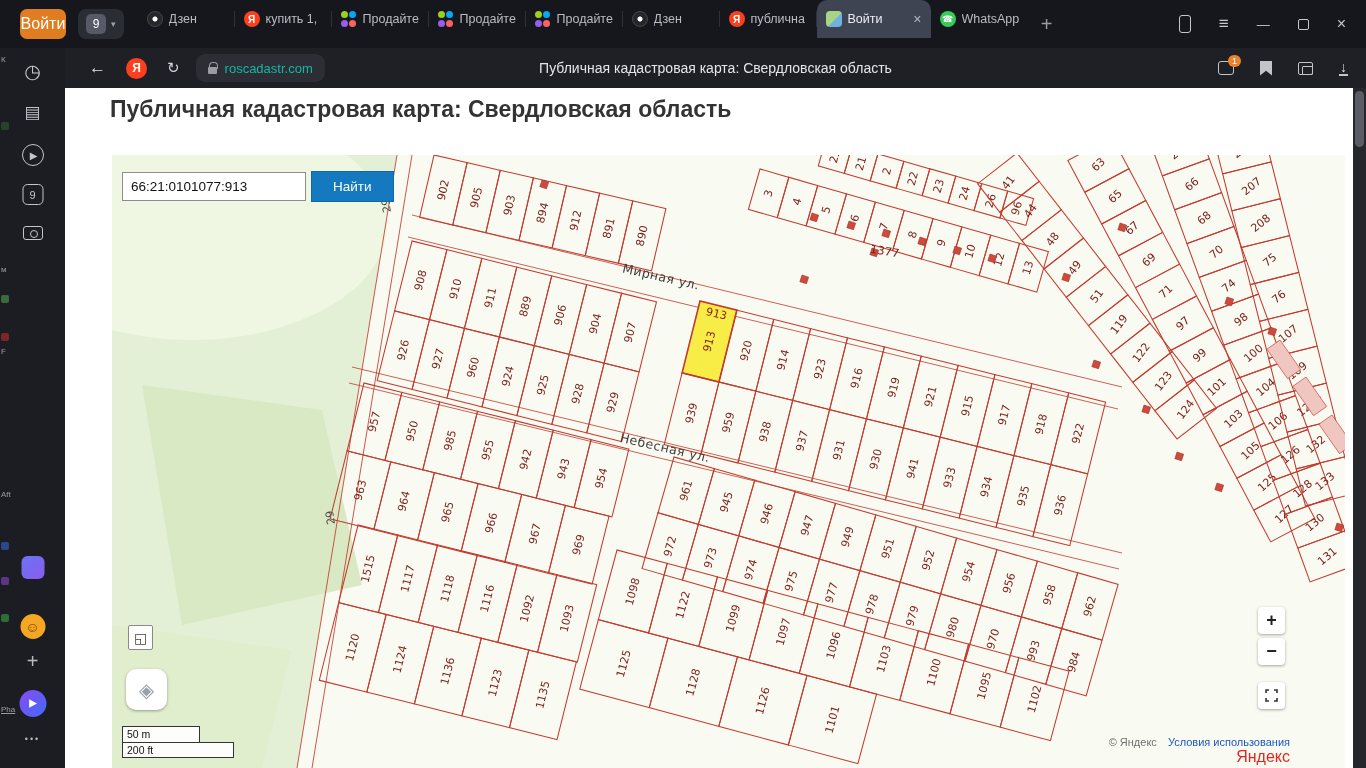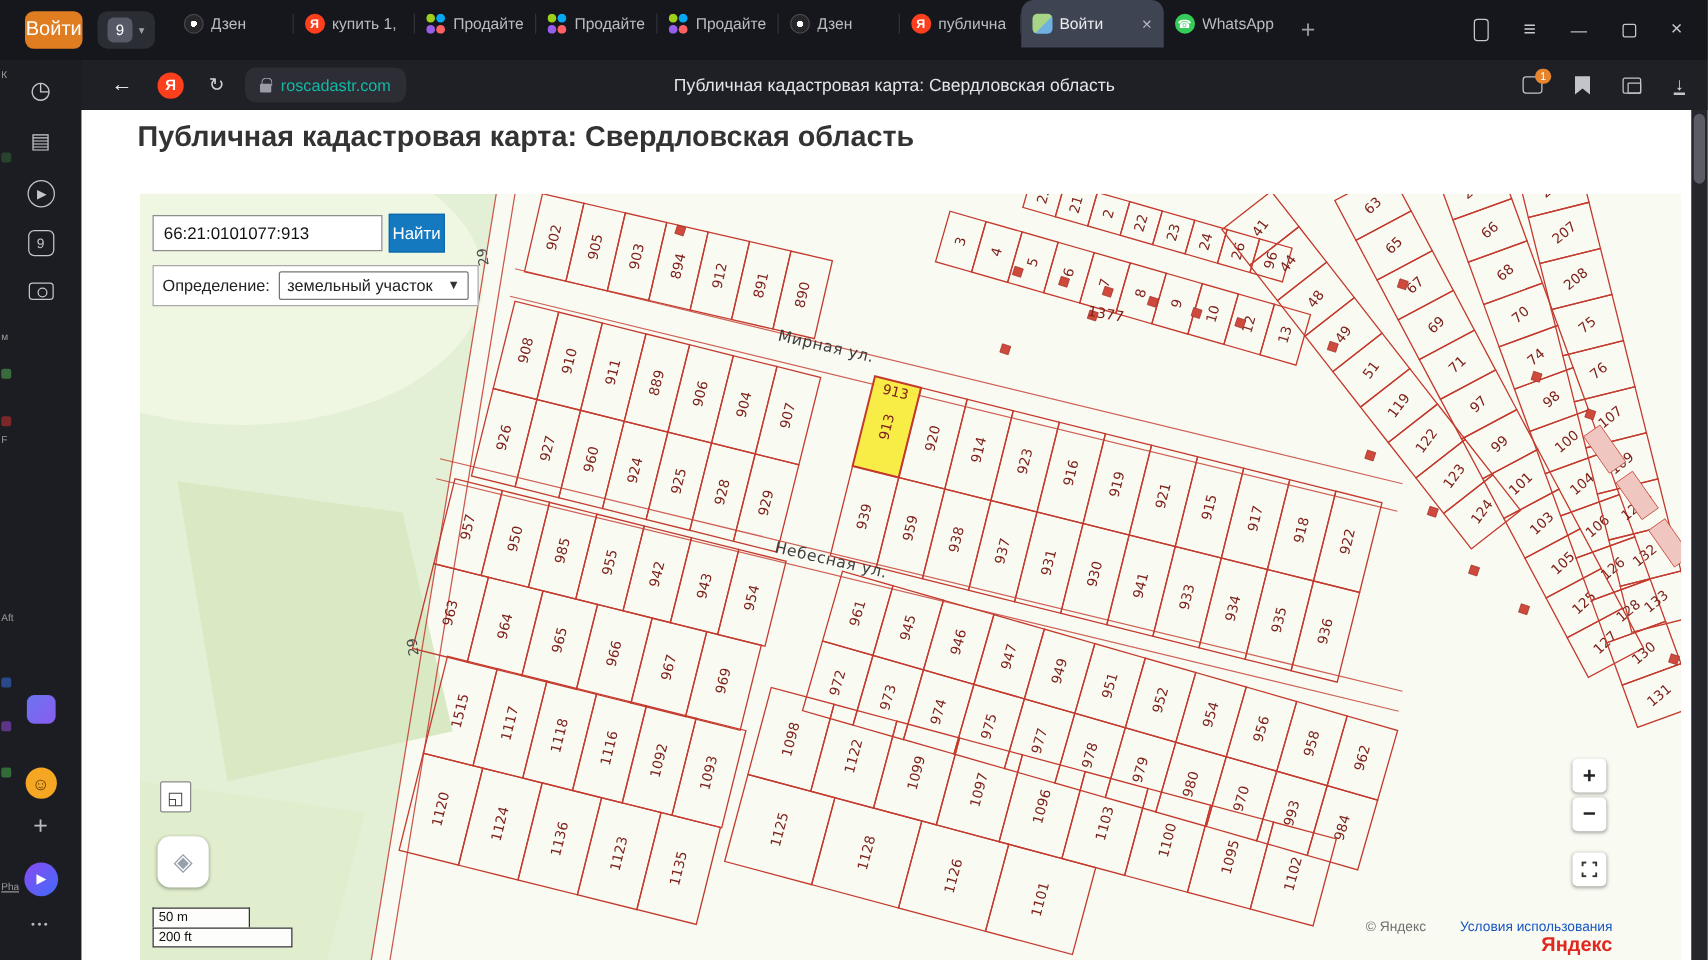--- a/index.html
+++ b/index.html
@@ -66,37 +66,37 @@
 
 .page{position:absolute;left:65px;top:88px;width:1301px;height:680px;background:#fff}
 .heading{position:absolute;left:45px;top:8px;font-size:23px;color:#333;font-weight:700;font-family:"Liberation Sans",sans-serif}
 .mapwrap{position:absolute;left:47px;top:67px;width:1233px;height:613px;overflow:hidden;background:#f9fbf3}
 #map-svg{position:absolute;left:0;top:0}
 #map-svg text{font-family:"DejaVu Sans",sans-serif}
 .lot-label{font-size:11px}
 
 .searchbox{position:absolute;left:10px;top:16px;display:flex;align-items:center;z-index:3}
 .searchbox input{width:184px;height:29px;border:1px solid #8d8d8d;background:#fff;padding:0 8px;font-size:13.5px;color:#111;font-family:"Liberation Sans",sans-serif}
-.btn-find{margin-left:5px;height:31px;padding:0 2px;background:#1579c0;color:#fff;border:1px solid #0e68aa;font-size:13.5px;cursor:pointer;font-family:"Liberation Sans",sans-serif}
+.btn-find{margin-left:5px;height:31px;padding:0 21px;background:#1579c0;color:#fff;border:1px solid #0e68aa;font-size:13.5px;cursor:pointer;font-family:"Liberation Sans",sans-serif}
 .filterbox{position:absolute;left:10px;top:57px;background:#fff;border:1px solid #a9a9a9;padding:4px 7px;display:flex;align-items:center;gap:7px;font-size:13px;color:#222;z-index:3}
 .filterbox .select{width:152px;height:23px;border:1px solid #767676;border-radius:2px;background:#fff;display:flex;align-items:center;justify-content:space-between;padding:0 6px;font-size:13px;cursor:pointer}
 .filterbox .select .sel-caret{font-size:10px;color:#333}
 .ctl{position:absolute;background:#fff;display:flex;align-items:center;justify-content:center;box-shadow:0 1px 3px rgba(0,0,0,.35);border-radius:4px;cursor:pointer;z-index:3;color:#222}
 .zoom-in{right:60px;top:452px;width:27px;height:27px;font-size:18px;font-weight:700}
 .zoom-out{right:60px;top:483px;width:27px;height:27px;font-size:18px;font-weight:700}
 .fullscreen{right:60px;top:527px;width:27px;height:27px}
 .overview{left:16px;top:470px;width:25px;height:25px;border:1px solid #8a8a8a;border-radius:2px;box-shadow:none;font-size:14px;color:#444}
 .layers{left:14px;top:514px;width:41px;height:41px;border-radius:10px;font-size:20px;color:#98a0ac}
 .scale{position:absolute;left:10px;bottom:10px;font-size:10.5px;color:#111;z-index:3}
 .scale .row{background:rgba(255,255,255,.92);border:1px solid #333;padding:0 4px;height:16px;line-height:15px}
 .scale .m{width:78px;border-bottom:none}
 .scale .ft{width:112px}
 .attr{position:absolute;right:55px;bottom:20px;font-size:11px;color:#6f6f6f;white-space:nowrap;z-index:3}
-.attr .terms{color:#1a57c2;margin-left:24px;cursor:pointer}
-.ylogo{position:absolute;right:55px;bottom:2px;font-size:16px;font-weight:700;color:#e02820;z-index:3}
+.attr .terms{color:#1a57c2;margin-left:8px;cursor:pointer}
+.ylogo{position:absolute;right:55px;bottom:2px;font-size:16px;font-weight:400;color:#e02820;z-index:3}
 .scrollbar{position:absolute;right:0;top:88px;width:13px;height:680px;background:#26272d;z-index:6}
 .scrollbar .thumb{position:absolute;left:2px;top:3px;width:9px;height:56px;border-radius:5px;background:#5b5c64}
 </style>
 </head>
 <body>
 
 <div class="tabbar">
   <div class="login-btn">Войти</div>
   <div class="tabgroup">
     <span class="count">9</span>
@@ -610,27 +610,20 @@
         <text transform="translate(552,297) rotate(13)" text-anchor="middle" fill="#3d3d3d" font-size="12.5" letter-spacing=".5">Небесная ул.</text>
         <text transform="translate(278,50) rotate(-99)" text-anchor="middle" fill="#4a4a4a" font-size="11">29</text>
         <text transform="translate(222,362) rotate(-99)" text-anchor="middle" fill="#4a4a4a" font-size="11">29</text>
         <text transform="translate(772,100) rotate(10)" text-anchor="middle" fill="#7e211b" font-size="11.5">1377</text>
       </svg>
 
     <div class="searchbox">
       <input value="66:21:0101077:913" style="">
       <button class="btn-find">Найти</button>
     </div>
-    <div class="filterbox">
-      <span>Определение:</span>
-      <span class="select">
-        <span>земельный участок</span>
-        <span class="sel-caret">▼</span>
-      </span>
-    </div>
 
     <div class="ctl zoom-in">+</div>
     <div class="ctl zoom-out">−</div>
     <div class="ctl fullscreen">
       <svg width="13" height="13" viewBox="0 0 13 13">
         <path d="M1 4V1h3 M9 1h3v3 M12 9v3H9 M4 12H1V9" fill="none" stroke="#333" stroke-width="1.6"></path>
       </svg>
     </div>
     <div class="ctl overview">◱</div>
     <div class="ctl layers">◈</div>

